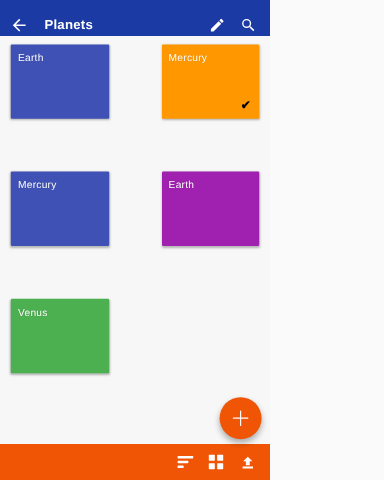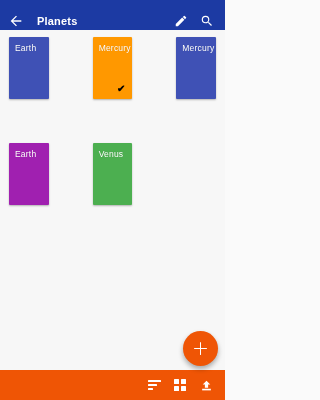--- a/index.html
+++ b/index.html
@@ -63,21 +63,21 @@
     top: 30px; left: 0;
     width: 225px;
     height: 340px;
     background: #f7f7f7;
     box-sizing: border-box;
     padding: 7px 9px 0 9px;
     overflow: hidden;
   }
   .grid {
     display: grid;
-    grid-template-columns: 1fr 1fr 1fr;
+    grid-template-columns: 1fr 1fr;
     column-gap: 11px;
     row-gap: 12px;
     gap: 44px;
   }
   .card {
     position: relative;
     height: 62px;
     border-radius: 1px;
     box-shadow: 0 1px 2px rgba(0,0,0,0.28);
     box-sizing: border-box;

